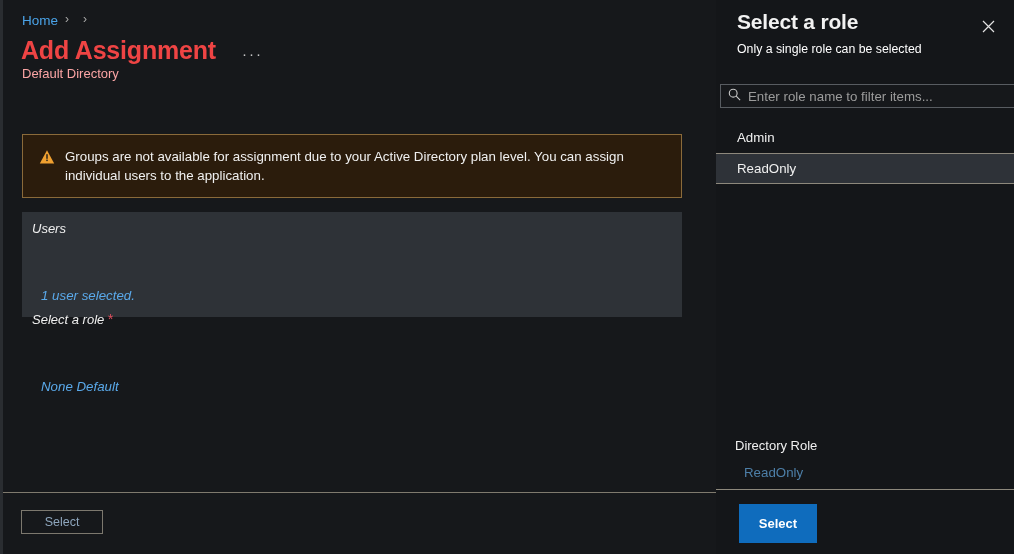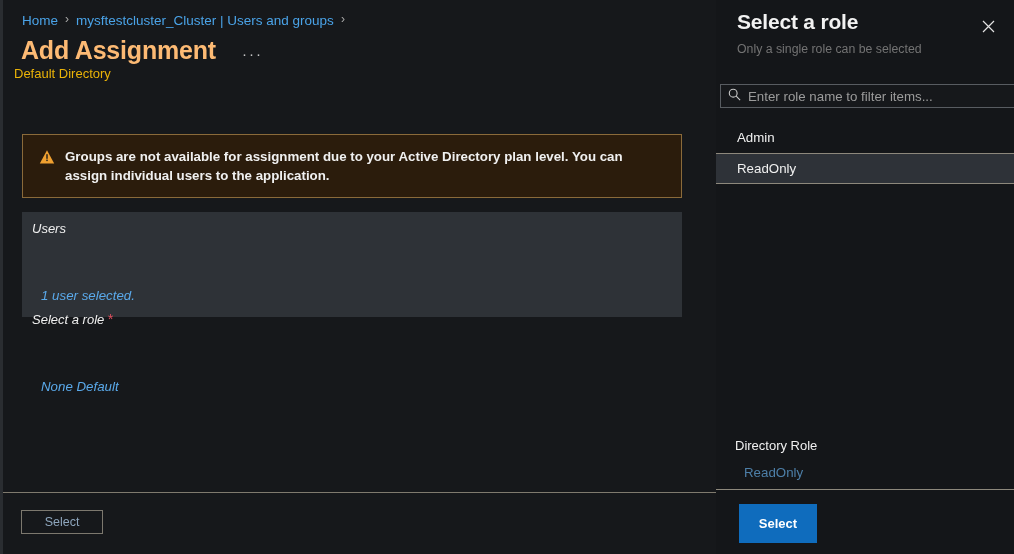--- a/index.html
+++ b/index.html
@@ -54,52 +54,51 @@
   
   #title-row {
     position: absolute;
     left: 18px; top: 36px;
     display: flex;
     align-items: center;
   }
   #page-title {
     font-size: 25px;
     font-weight: bold;
-    color: #fdba74;
+    color: #ef4444;
     letter-spacing: -0.2px;
     line-height: 28px;
   }
   #ellipsis-btn {
     margin-left: 22px;
     color: #c6c6c6;
     font-size: 15px;
     letter-spacing: 2px;
     cursor: pointer;
     padding: 2px 4px;
     transform: translateY(3px);
   }
 
   #page-subtitle {
     position: absolute;
-    left: 11px; top: 66px;
+    left: 19px; top: 66px;
     font-size: 13px;
-    color: #eab308;
+    color: #fca5a5;
   }
 
   
   #warning-banner {
     position: absolute;
     left: 19px; top: 134px;
     width: 660px;
     min-height: 62px;
     background: #2b1c0c;
     border: 1px solid #8a6a3a;
     display: flex;
     padding: 12px 14px 12px 16px;
-    font-weight: bold;
   }
   #warning-icon {
     flex: 0 0 auto;
     width: 16px; height: 16px;
     margin-right: 10px;
     margin-top: 2px;
   }
   #warning-text {
     font-size: 13.3px;
     line-height: 19px;
@@ -172,21 +171,21 @@
     left: 21px; top: 10px;
     font-size: 21px;
     font-weight: bold;
     color: #f2f2f2;
     letter-spacing: -0.2px;
   }
   #panel-subtitle {
     position: absolute;
     left: 21px; top: 42px;
     font-size: 12.3px;
-    color: #737373;
+    color: #ffffff;
   }
   #panel-close {
     position: absolute;
     left: 258px; top: 12px;
     width: 28px; height: 28px;
     display: flex;
     align-items: center;
     justify-content: center;
     cursor: pointer;
   }
@@ -277,21 +276,20 @@
   }
 </style>
 </head>
 <body>
 
 <div id="main-blade">
 
   <div id="breadcrumb">
     <span class="crumb">Home</span>
     <span class="sep">›</span>
-    <span class="crumb">mysftestcluster_Cluster | Users and groups</span>
     <span class="sep">›</span>
   </div>
 
   <div id="title-row">
     <span id="page-title">Add Assignment</span>
     <span id="ellipsis-btn">···</span>
   </div>
   <div id="page-subtitle">Default Directory</div>
 
   <div id="warning-banner">

